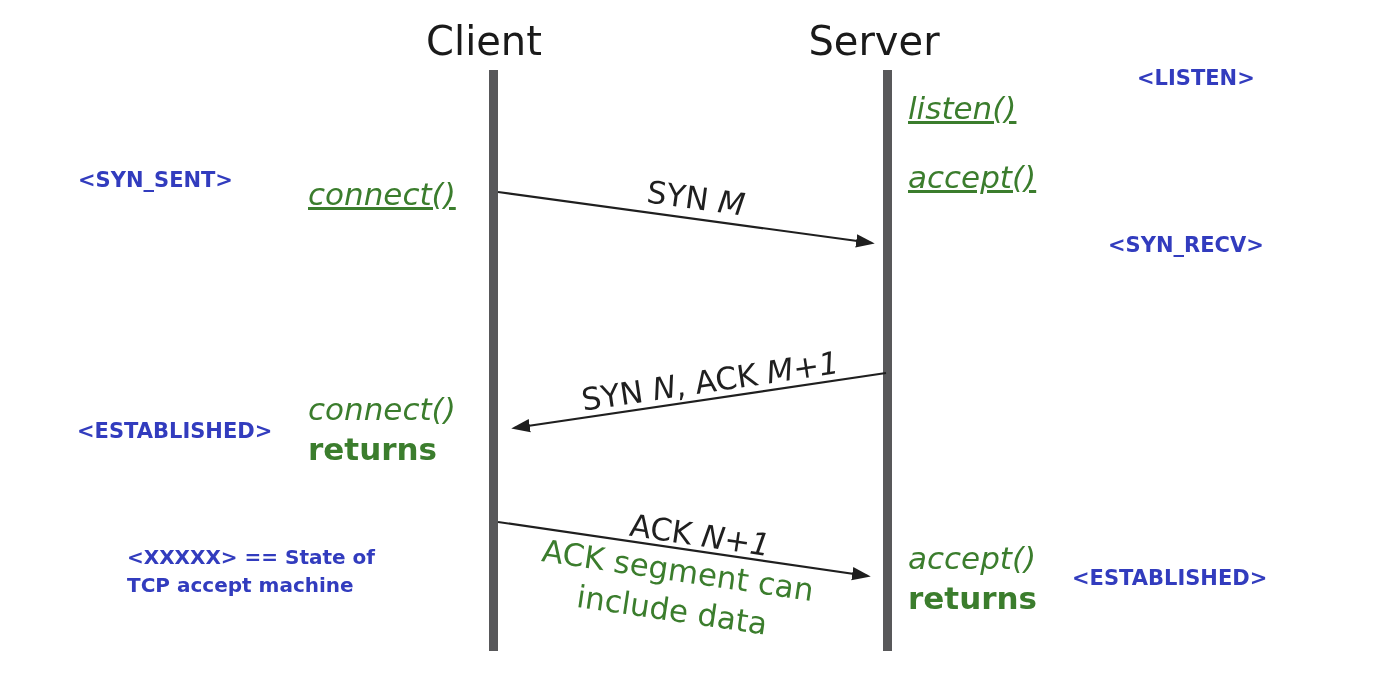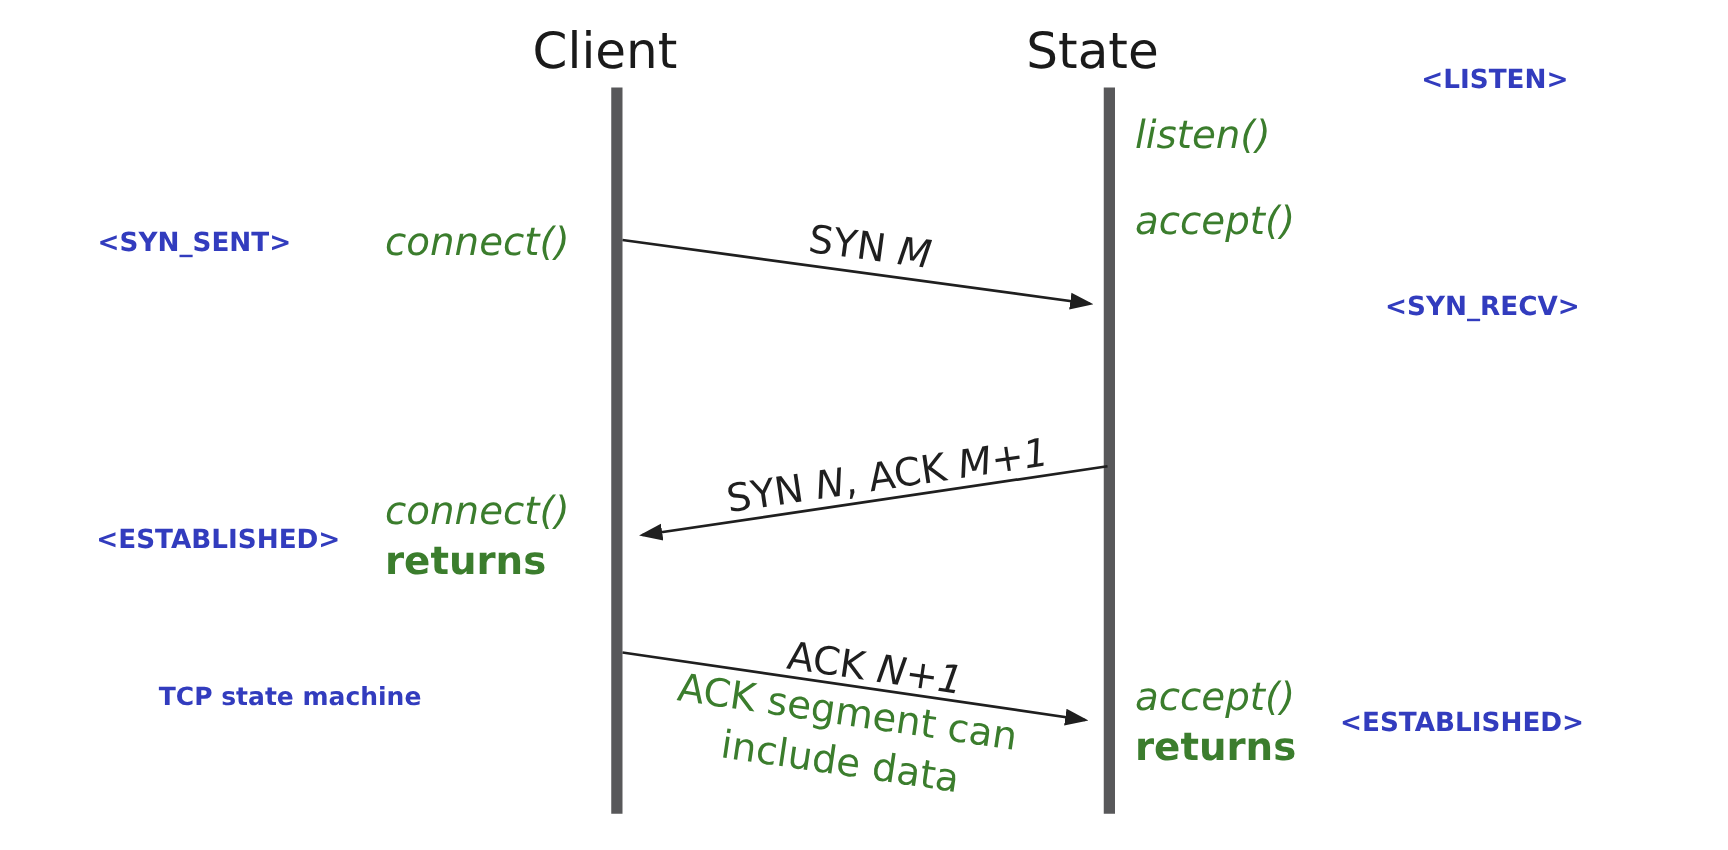--- a/index.html
+++ b/index.html
@@ -50,20 +50,21 @@
     white-space: nowrap;
   }
   .msg .var { font-style: italic; }
 
   .call {
     position: absolute;
     color: var(--green, #3b7d2d);
     font-size: 31px;
     font-style: italic;
     white-space: nowrap;
+    text-decoration: underline;
   }
   .call-block {
     position: absolute;
     color: var(--green, #3b7d2d);
     font-size: 31px;
     line-height: 40px;
     white-space: nowrap;
   }
   .call-block .fn { font-style: italic; }
   .call-block .ret { font-style: normal; font-weight: bold; }
@@ -96,21 +97,21 @@
     line-height: 28px;
     white-space: nowrap;
   }
 </style>
 </head>
 <body>
 
 <div class="canvas">
 
   <div class="header" style="left:484px">Client</div>
-  <div class="header" style="left:874px">State</div>
+  <div class="header" style="left:874px">Server</div>
 
   <div class="lifeline" style="left:489px"></div>
   <div class="lifeline" style="left:883px"></div>
 
   <svg class="arrows" viewBox="0 0 1382 680" xmlns="http://www.w3.org/2000/svg">
     <defs>
       <marker id="arrowhead" viewBox="0 0 10 10" refX="8.5" refY="5" markerWidth="8.5" markerHeight="8.5" orient="auto">
         <path d="M 0 1.4 L 10 5 L 0 8.6 z" style="fill: var(--arrow-black, #1f1f1f)"></path>
       </marker>
     </defs>
@@ -135,28 +136,29 @@
 
   <div class="call-block" style="left:308px; top:389px">
     <div><span class="fn">connect()</span></div>
     <div class="ret">returns</div>
   </div>
   <div class="call-block" style="left:908px; top:538px">
     <div><span class="fn">accept()</span></div>
     <div class="ret">returns</div>
   </div>
 
-  <div class="state" style="left:1137px; top:51px">&lt;LISTEN&gt;</div>
-  <div class="state" style="left:78px; top:182px">&lt;SYN_SENT&gt;</div>
+  <div class="state" style="left:1137px; top:66px">&lt;LISTEN&gt;</div>
+  <div class="state" style="left:78px; top:168px">&lt;SYN_SENT&gt;</div>
   <div class="state" style="left:1108px; top:233px">&lt;SYN_RECV&gt;</div>
   <div class="state" style="left:77px; top:419px">&lt;ESTABLISHED&gt;</div>
   <div class="state" style="left:1072px; top:566px">&lt;ESTABLISHED&gt;</div>
 
   <div class="ack-note">
     <div>ACK segment can</div>
     <div>include data</div>
   </div>
 
   <div class="legend">
-    <div>TCP state machine</div>
+    <div>&lt;XXXXX&gt; == State of</div>
+    <div>TCP accept machine</div>
   </div>
 
 </div>
 
 </body></html>

